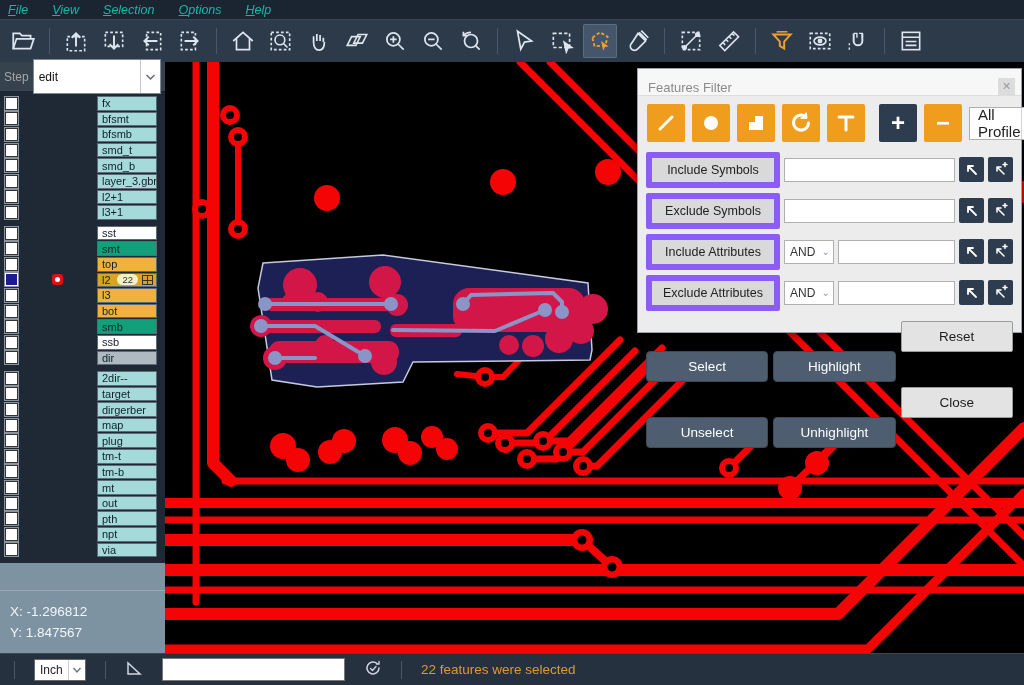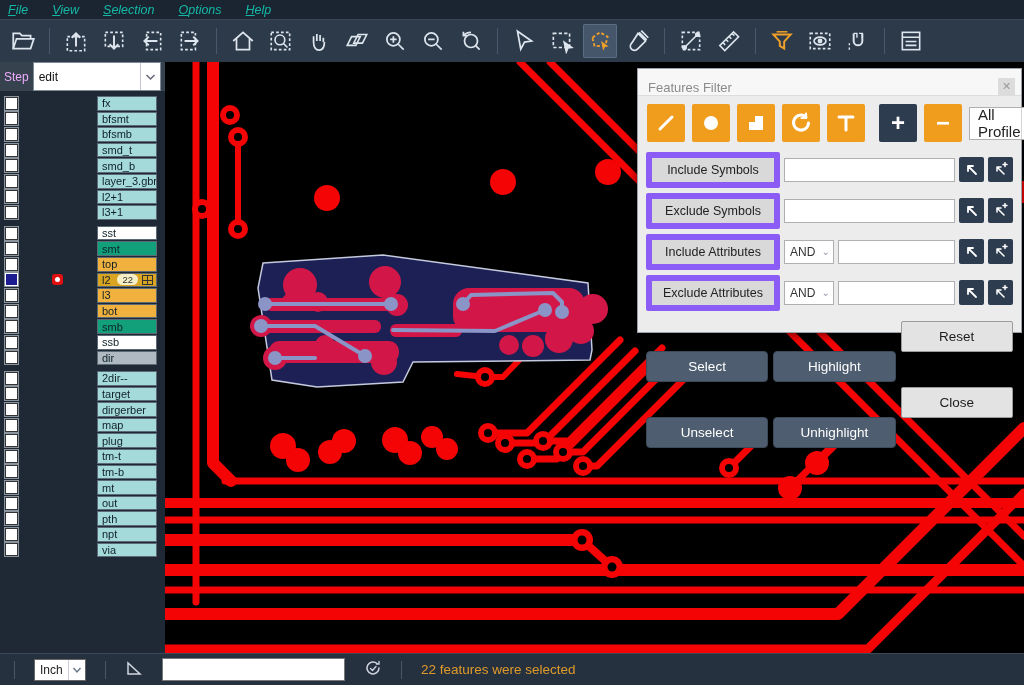--- a/index.html
+++ b/index.html
@@ -21,22 +21,22 @@
   .tbtn svg{display:block;}
   .tb-active{background:#46566a;box-shadow:inset 0 0 0 1px #5b6d84;}
   .tsep{width:1px;height:26px;background:#49596b;margin:0 5px;flex:0 0 auto;}
   .orange{color:#f0a028;}
 
   
   .sidebar{position:absolute;left:0;top:62px;width:165px;height:591px;background:#1f2935;
            display:flex;flex-direction:column;box-sizing:border-box;}
   .step-bar{height:29px;background:#36434f;display:flex;align-items:center;padding:0 4px 0 4px;
             box-sizing:border-box;flex:0 0 auto;}
-  .step-label{color:#f0abfc;font-size:12px;margin-right:4px;}
-  .step-select{flex:1;height:29px;background:#fff;border:1px solid #7e8a96;display:flex;
+  .step-label{color:#a3a3a3;font-size:12px;margin-right:4px;}
+  .step-select{flex:1;height:35px;background:#fff;border:1px solid #7e8a96;display:flex;
                align-items:center;font-size:12px;color:#111;padding-left:5px;box-sizing:border-box;}
   .step-select .chev{margin-left:auto;border-left:1px solid #c2c8ce;align-self:stretch;
                      display:flex;align-items:center;padding:0 4px;color:#667;}
   .layer-list{flex:0 0 auto;padding-top:5px;}
   .layer-group{margin-bottom:6px;display:flex;flex-direction:column;gap:1px;}
   .layer-row{display:flex;align-items:center;height:14.6px;gap:32px;}
   .layer-cb{width:11px;height:11px;background:#fff;border:1px solid #333;outline:1px solid #8b95a0;
             margin-left:5px;flex:0 0 auto;}
   .layer-cb.checked{background:#1c1c90;border:1px solid #fff;}
   .layer-ind{width:15px;height:13px;flex:0 0 auto;display:flex;align-items:center;justify-content:center;}
@@ -566,20 +566,25 @@
             <span class="layer-ind"></span>
             <span class="layer-name c-cyan">npt</span>
           </div>
           <div class="layer-row">
             <span class="layer-cb"></span>
             <span class="layer-ind"></span>
             <span class="layer-name c-cyan">via</span>
           </div>
         </div>
       </div>
+    <div class="xy-panel">
+      <div class="xy-divider"></div>
+      <div>X: -1.296812</div>
+      <div>Y: 1.847567</div>
+    </div>
   </div>
 
   <div class="dialog">
     <div class="dlg-title">
       <span>Features Filter</span>
       <span class="dlg-close">✕</span>
     </div>
     <div class="dlg-tools">
       <div class="sqbtn sq-orange">
         <svg width="22" height="22" viewBox="0 0 22 22" stroke="#fff" stroke-width="3" stroke-linecap="round">

